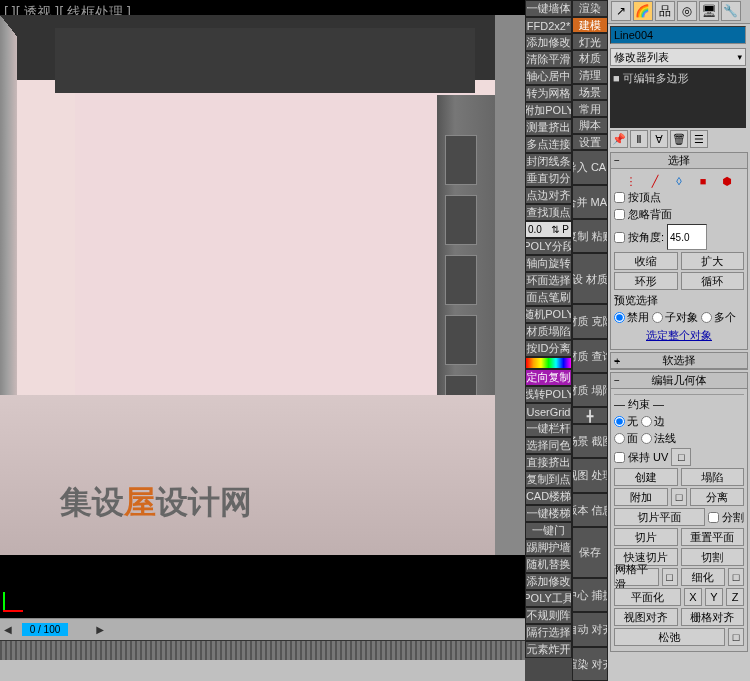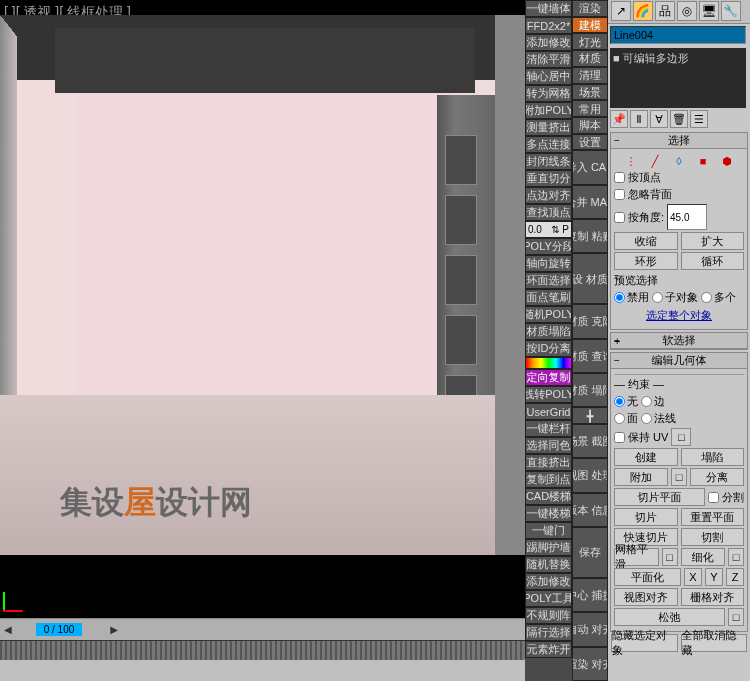--- a/index.html
+++ b/index.html
@@ -12,21 +12,21 @@
 .ceiling{position:absolute;left:55px;top:13px;width:420px;height:65px;background:#3a3a3a}
 .back-wall{position:absolute;left:75px;top:78px;width:400px;height:385px;background:#efd9dc}
 .door{position:absolute;right:28px;top:80px;width:60px;height:430px;background:linear-gradient(90deg,#555 0,#777 30%,#666 100%)}
 .door-panel{position:absolute;left:8px;width:32px;height:50px;background:#4a4a4a;border:1px solid #888}
 .floor{position:absolute;left:0;bottom:0;width:525px;height:160px;background:linear-gradient(180deg,#d8c8c8 0,#c0b0b0 100%)}
 .watermark{position:absolute;left:60px;bottom:30px;font-size:28px;color:#555}
 .watermark .d{color:#fff;font-size:22px;font-style:italic}
 .watermark .sub{font-size:32px;font-weight:bold;color:#666}
 .watermark .sub .o{color:#d2691e}
 .timeline{position:absolute;left:0;bottom:20px;width:525px;height:22px;background:#b0b0b0;border-top:1px solid #888;font-size:10px;display:flex;align-items:center}
-.tl-frame{background:#00b0ff;color:#000;padding:1px 8px;margin-left:24px;font-size:10px}
+.tl-frame{background:#00b0ff;color:#000;padding:1px 8px;margin-left:10px;font-size:10px}
 .timeline-ticks{position:absolute;bottom:0;left:0;width:525px;height:20px;background:linear-gradient(90deg,#555 0,#555 50%,#777 50%,#777 100%);background-size:5px 100%;border-top:1px solid #333}
 .axis{position:absolute;left:3px;bottom:48px;width:30px;height:30px}
 .axis .y{position:absolute;left:0;bottom:0;width:2px;height:20px;background:#0f0}
 .axis .x{position:absolute;left:0;bottom:0;width:20px;height:2px;background:#f00}
 .col1{position:absolute;left:525px;top:0;width:47px;height:681px;background:#4a4a4a;display:flex;flex-direction:column}
 .col2{position:absolute;left:572px;top:0;width:36px;height:681px;background:#4a4a4a;display:flex;flex-direction:column}
 .btn1,.btn2{font-size:11px;color:#ddd;border:1px solid #222;background:#555;height:17px;display:flex;align-items:center;justify-content:center;cursor:pointer;white-space:nowrap;overflow:hidden}
 .btn1{width:47px}
 .btn2{width:36px;height:35px;font-size:11px;writing-mode:horizontal-tb;line-height:1.1}
 .btn2.h17{height:17px}
@@ -181,20 +181,23 @@
 <div class="panel">
   <div class="toolbar">
     <div class="tb-ico">↗</div>
     <div class="tb-ico active">🌈</div>
     <div class="tb-ico">品</div>
     <div class="tb-ico">◎</div>
     <div class="tb-ico">🖥</div>
     <div class="tb-ico">🔧</div>
   </div>
   <input class="input-field" value="Line004" style="">
+  <div class="dropdown">
+      <span>修改器列表</span>
+    </div>
   <div class="blackbox">
     <div class="cb">
         <span>■ 可编辑多边形</span>
       </div>
   </div>
   <div class="mini-tb">
     <div class="mini-ico">📌</div>
     <div class="mini-ico">Ⅱ</div>
     <div class="mini-ico">∀</div>
     <div class="mini-ico">🗑</div>
@@ -334,17 +337,13 @@
       <div class="row">
           <div class="btn-p">视图对齐</div>
           <div class="btn-p">栅格对齐</div>
         </div>
       <div class="row">
           <div class="btn-p">松弛</div>
           <div class="btn-p" style="flex:0 0 16px">□</div>
         </div>
     </div>
   </div>
-  <div class="row" style="padding:0 3px">
-      <div class="btn-p">隐藏选定对象</div>
-      <div class="btn-p">全部取消隐藏</div>
-    </div>
 </div>
 
 </body></html>

